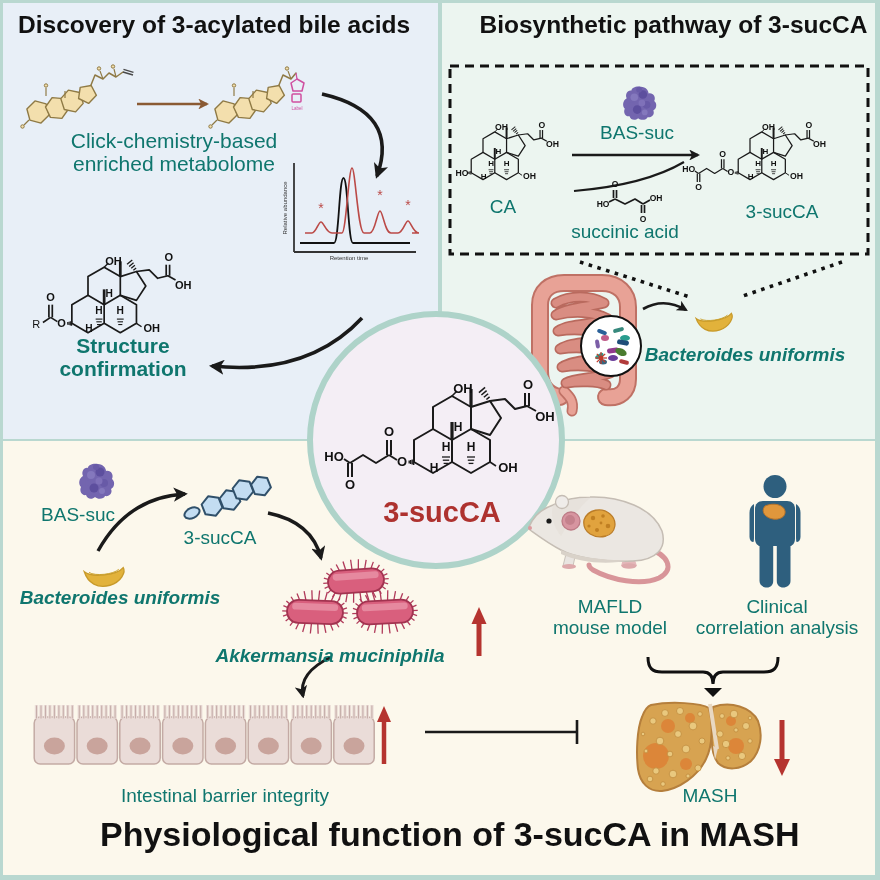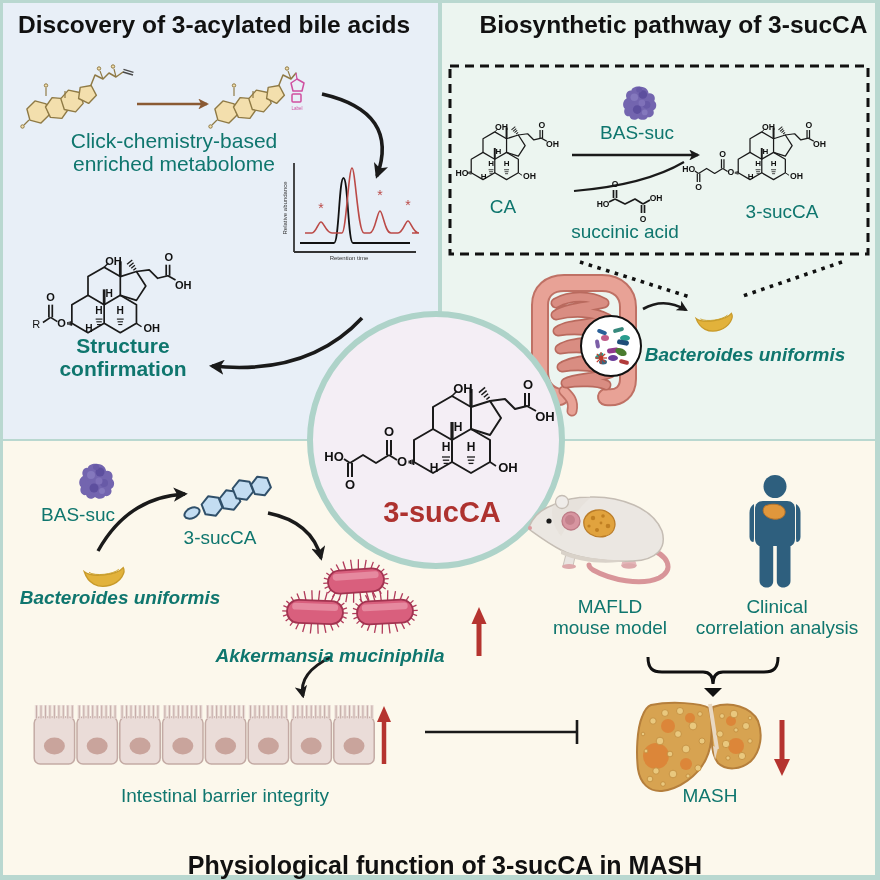--- a/index.html
+++ b/index.html
@@ -622,21 +622,21 @@
         <circle cx="38" cy="-16" r="2.1" fill="#e9c87e" stroke="#c08c3e" stroke-width="0.8"></circle>
         <circle cx="52" cy="-28" r="1.8" fill="#e9c87e" stroke="#c08c3e" stroke-width="0.8"></circle>
         <circle cx="28" cy="-2" r="3.7" fill="#e9c87e" stroke="#c08c3e" stroke-width="0.8"></circle>
       </g>
       <line x1="782" y1="720" x2="782" y2="761" stroke="#b5342f" stroke-width="5"></line>
       <polygon points="782,776 774.0,759 790.0,759" fill="#b5342f"></polygon>
     </svg>
 
   <div class="t title" style="left:18px;top:12px;text-align:center;white-space:nowrap;">Discovery of 3-acylated bile acids</div>
   <div class="t title" style="left:463px;top:12px;width:421px;white-space:nowrap;">Biosynthetic pathway of 3-sucCA</div>
-  <div class="t title" style="left:100px;top:816px;width:690px;font-size:25px;white-space:nowrap;margin-top:36px;">Physiological function of 3-sucCA in MASH</div>
+  <div class="t title" style="left:100px;top:816px;width:690px;font-size:34px;white-space:nowrap;">Physiological function of 3-sucCA in MASH</div>
   <div class="t lab" style="left:54px;top:129px;width:240px;">Click-chemistry-based<br>enriched metabolome</div>
   <div class="t lab" style="left:33px;top:334px;width:180px;font-weight:bold;">Structure<br>confirmation</div>
   <div class="t lab2" style="left:567px;top:123px;width:140px;">BAS-suc</div>
   <div class="t lab2" style="left:453px;top:197px;width:100px;">CA</div>
   <div class="t lab2" style="left:555px;top:222px;width:140px;">succinic acid</div>
   <div class="t lab2" style="left:712px;top:202px;width:140px;">3-sucCA</div>
   <div class="t lab2 ital" style="left:640px;top:345px;width:210px;white-space:nowrap;">Bacteroides uniformis</div>
   <div class="t lab2" style="left:8px;top:505px;width:140px;">BAS-suc</div>
   <div class="t lab2" style="left:150px;top:528px;width:140px;">3-sucCA</div>
   <div class="t lab2 ital" style="left:15px;top:588px;width:210px;white-space:nowrap;">Bacteroides uniformis</div>

